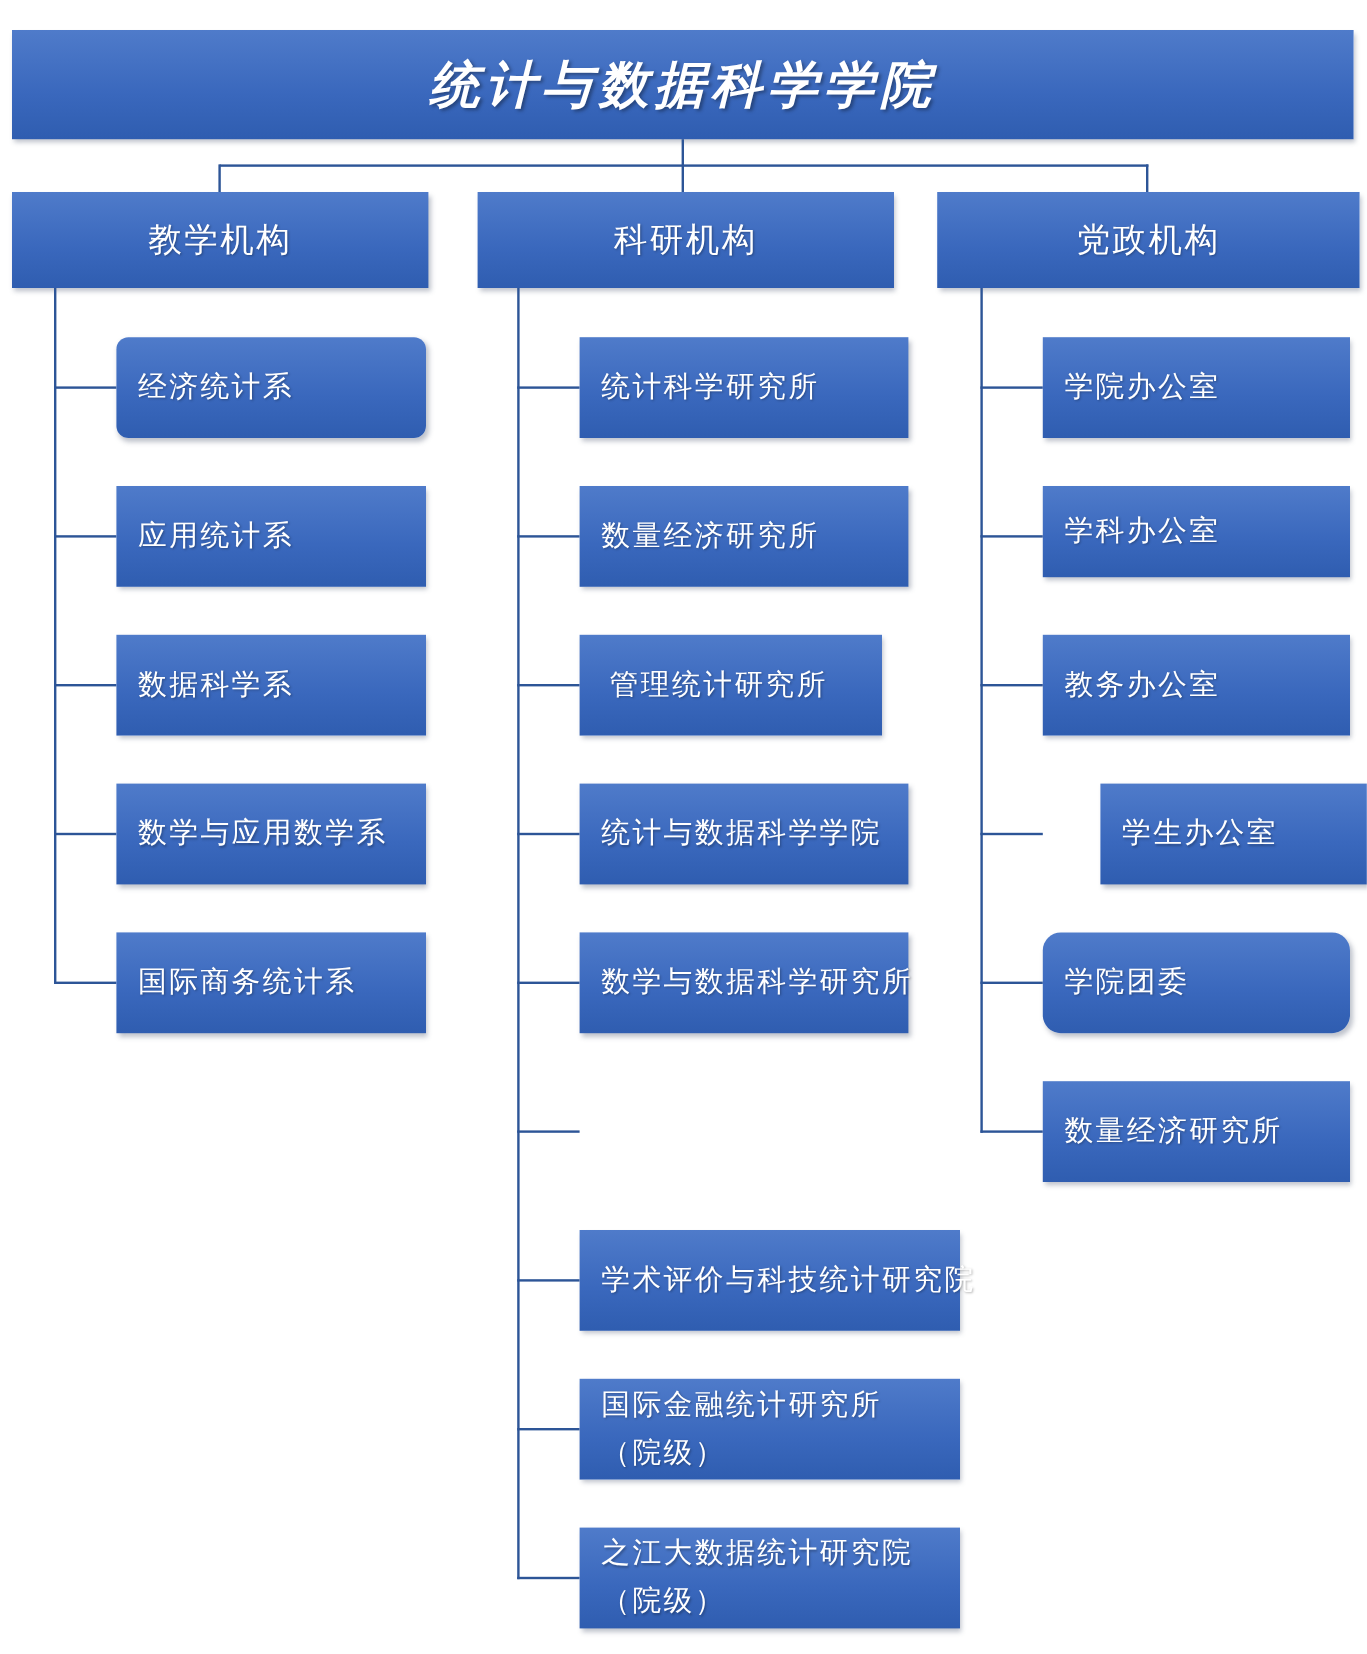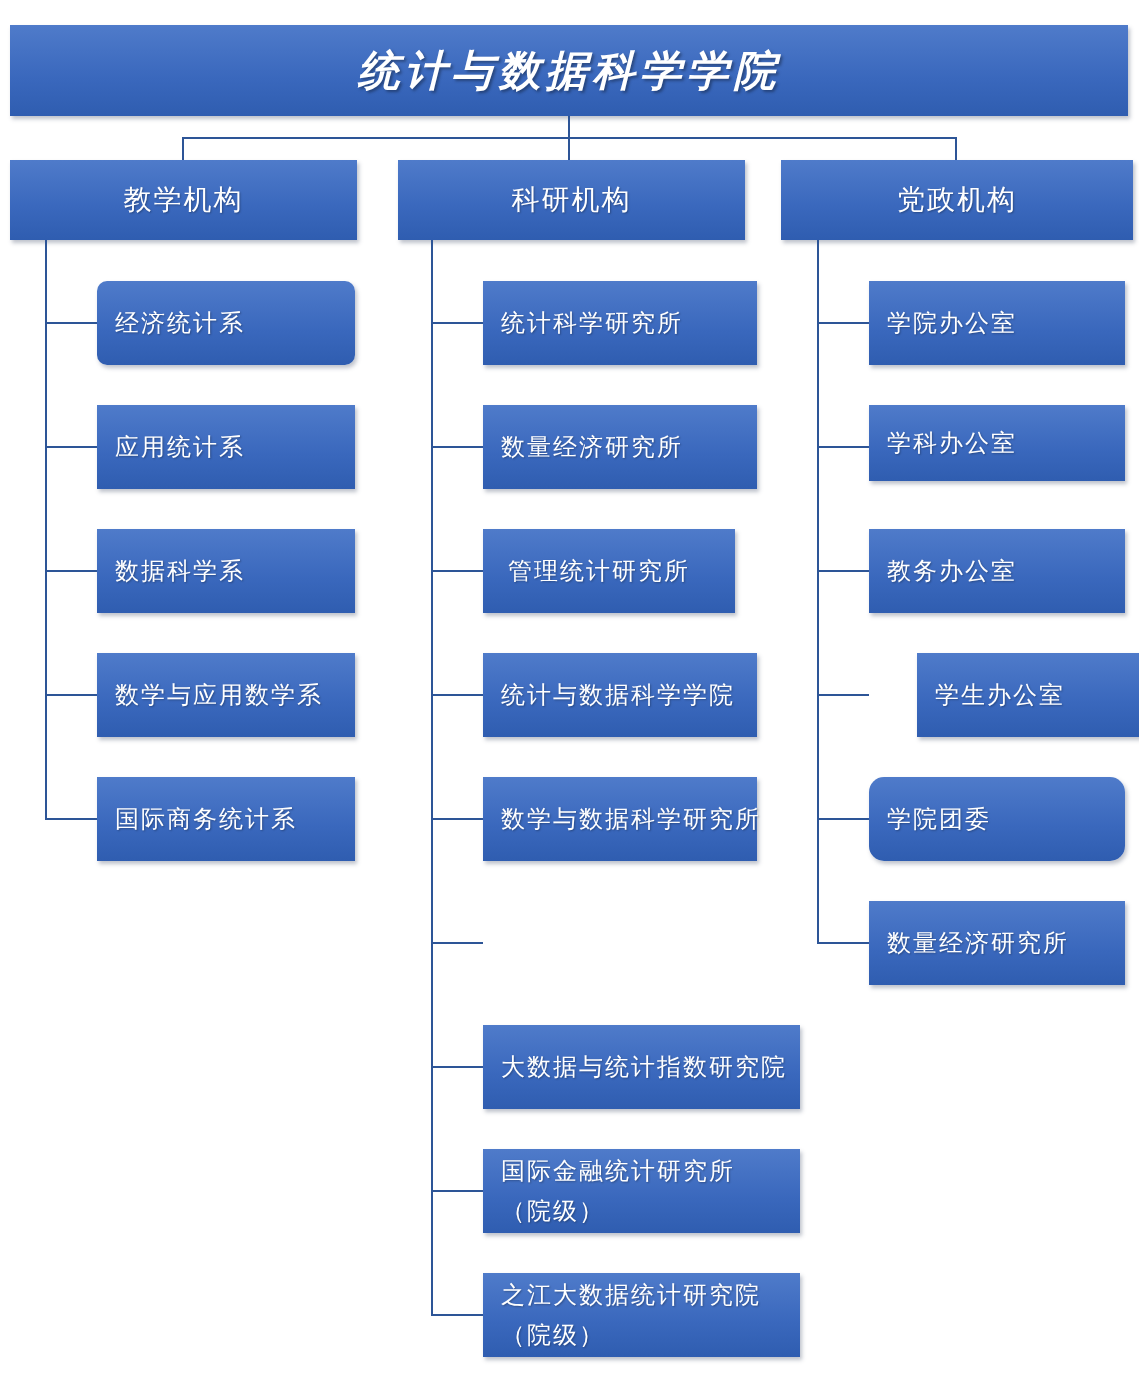--- a/index.html
+++ b/index.html
@@ -83,21 +83,21 @@
     <div class="box child" style="left: 483px; top: 653px; width: 274px; height: 84px;">
       <span>统计与数据科学学院</span>
     </div>
     <div class="line" style="left: 431px; top: 818px; width: 52px; height: 2px;"></div>
     <div class="box child" style="left: 483px; top: 777px; width: 274px; height: 84px;">
       <span>数学与数据科学研究所</span>
     </div>
     <div class="line" style="left: 431px; top: 942px; width: 52px; height: 2px;"></div>
     <div class="line" style="left: 431px; top: 1066px; width: 52px; height: 2px;"></div>
     <div class="box child" style="left: 483px; top: 1025px; width: 317px; height: 84px;">
-      <span>大数据与统计指数研究院</span>
+      <span>学术评价与科技统计研究院</span>
     </div>
     <div class="line" style="left: 431px; top: 1190px; width: 52px; height: 2px;"></div>
     <div class="box child" style="left: 483px; top: 1149px; width: 317px; height: 84px;">
       <span>国际金融统计研究所</span>
       <span>（院级）</span>
     </div>
     <div class="line" style="left: 431px; top: 1314px; width: 52px; height: 2px;"></div>
     <div class="box child" style="left: 483px; top: 1273px; width: 317px; height: 84px;">
       <span>之江大数据统计研究院</span>
       <span>（院级）</span>

